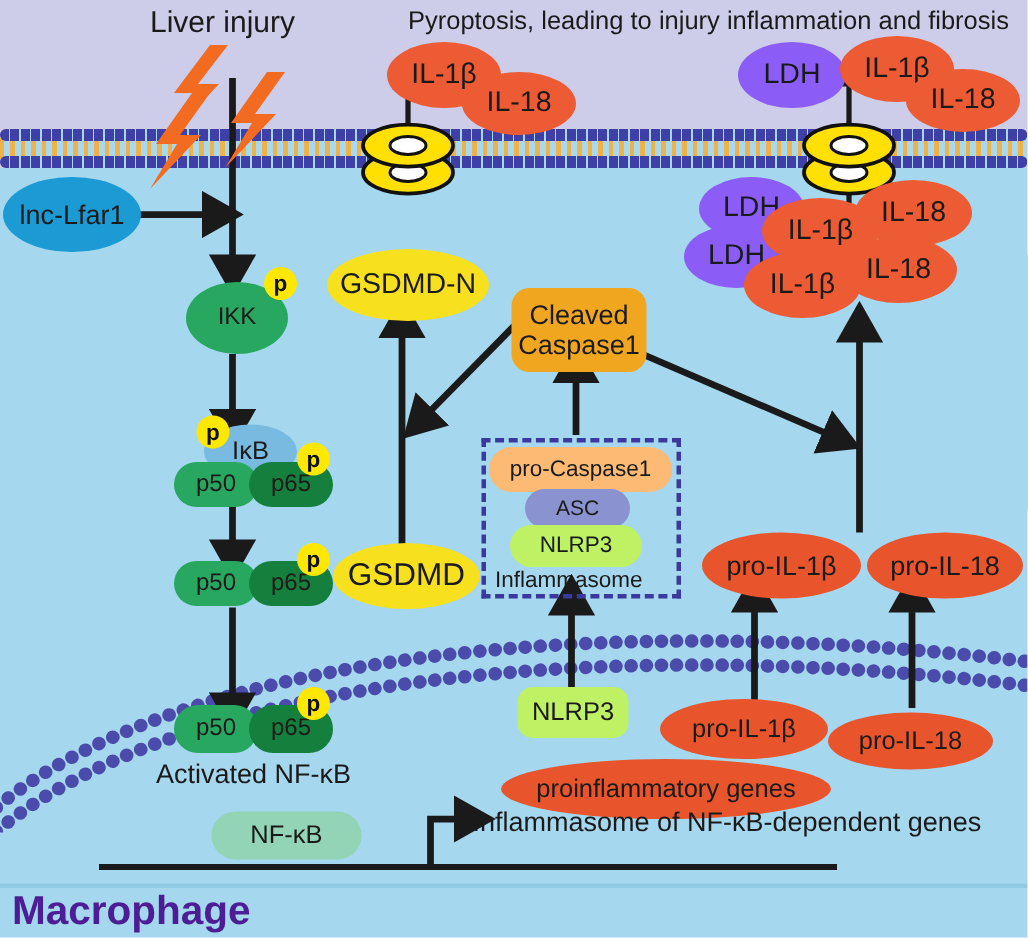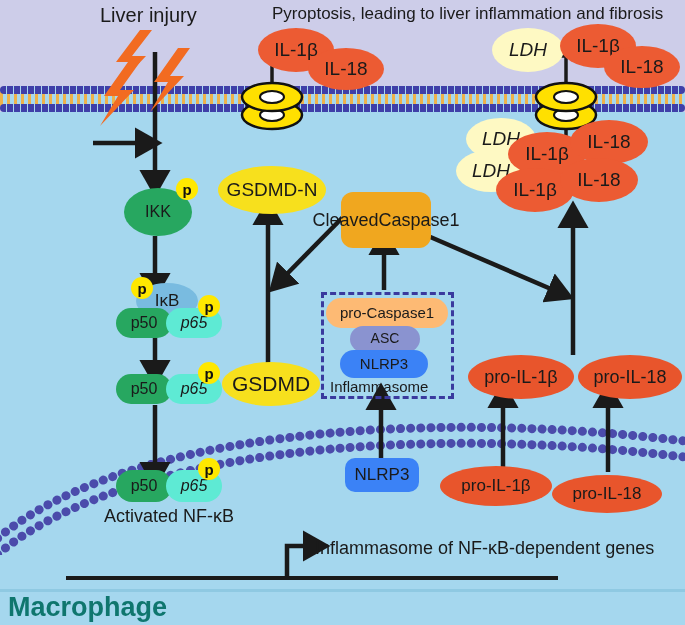--- a/index.html
+++ b/index.html
@@ -32,43 +32,43 @@
 
   
   .ell{position:absolute;display:flex;align-items:center;justify-content:center;
        border-radius:50%;color:#1a1a1a;text-align:center;line-height:1.05;}
   .rr{position:absolute;display:flex;align-items:center;justify-content:center;
        color:#1a1a1a;text-align:center;line-height:1.12;}
   .plain{position:absolute;color:#1a1a1a;white-space:nowrap;}
 
   .c-blue{background:#1b9ad4;}
   .c-green{background:#27a760;}
-  .c-teal{background:#5eead4;font-style:italic;}
+  .c-teal{background:#15803d;}
   .c-ltblue{background:#79bbe0;}
   .c-yellow{background:#f7e01d;}
   .c-orange{background:#f0a71f;}
   .c-red{background:#ec5b33;}
   .c-redb{background:#e8552c;}
-  .c-tan{background:#fef9c3;font-style:italic;}
+  .c-tan{background:#8b5cf6;}
   .c-purple{background:#fdba74;}
   .c-lav{background:#8a93d0;}
-  .c-lav2{background:#3b82f6;}
+  .c-lav2{background:#bef264;}
   .c-mint{background:#92d4b5;}
   .c-p{background:#ffe800;}
 
   .phos{width:22px;height:22px;border-radius:50%;display:flex;
         align-items:center;justify-content:center;font-size:15px;font-weight:bold;
         position:absolute;color:#111;}
 
   .dashbox{position:absolute;border:3px dashed #3a3a9e;background:transparent;}
 
   svg.layer{position:absolute;left:0;top:0;width:685px;height:625px;overflow:visible;pointer-events:none;}
 
   .dna-line{position:absolute;background:#1a1a1a;}
-  .macro{position:absolute;font-weight:bold;color:#0f766e;}
+  .macro{position:absolute;font-weight:bold;color:#4c1d95;}
 </style>
 </head>
 <body>
 
 <div id="stage">
 
   <div class="band-extracell"></div>
   <div class="band-cytosol"></div>
 
   <div class="membrane">
@@ -139,35 +139,36 @@
     <ellipse cx="272" cy="97" rx="12" ry="6" fill="#fff" stroke="#111" stroke-width="2"></ellipse>
   </svg>
   <svg class="layer" viewBox="0 0 685 625">
     <ellipse cx="566" cy="115" rx="30" ry="14" fill="#ffe000" stroke="#111" stroke-width="2.5"></ellipse>
     <ellipse cx="566" cy="115" rx="12" ry="6" fill="#fff" stroke="#111" stroke-width="2"></ellipse>
     <ellipse cx="566" cy="97" rx="30" ry="14" fill="#ffe000" stroke="#111" stroke-width="2.5"></ellipse>
     <ellipse cx="566" cy="97" rx="12" ry="6" fill="#fff" stroke="#111" stroke-width="2"></ellipse>
   </svg>
 
   <div class="plain" style="left:100px;top:4px;font-size:20px;">Liver injury</div>
-  <div class="plain" style="left:272px;top:4px;font-size:17px;">Pyroptosis, leading to liver inflammation and fibrosis</div>
+  <div class="plain" style="left:272px;top:4px;font-size:17px;">Pyroptosis, leading to injury inflammation and fibrosis</div>
 
   <div class="ell c-red" style="left:258px;top:28px;width:76px;height:44px;font-size:19px;">IL-1β</div>
   <div class="ell c-red" style="left:308px;top:48px;width:76px;height:42px;font-size:19px;">IL-18</div>
   <div class="ell c-tan" style="left:492px;top:28px;width:72px;height:44px;font-size:19px;">LDH</div>
   <div class="ell c-red" style="left:560px;top:24px;width:76px;height:44px;font-size:19px;">IL-1β</div>
   <div class="ell c-red" style="left:604px;top:46px;width:76px;height:42px;font-size:19px;">IL-18</div>
 
   <div class="ell c-tan" style="left:466px;top:118px;width:70px;height:42px;font-size:19px;">LDH</div>
   <div class="ell c-tan" style="left:456px;top:150px;width:70px;height:42px;font-size:19px;">LDH</div>
   <div class="ell c-red" style="left:508px;top:132px;width:78px;height:44px;font-size:19px;">IL-1β</div>
   <div class="ell c-red" style="left:570px;top:120px;width:78px;height:44px;font-size:19px;">IL-18</div>
   <div class="ell c-red" style="left:496px;top:168px;width:78px;height:44px;font-size:19px;">IL-1β</div>
   <div class="ell c-red" style="left:560px;top:158px;width:78px;height:44px;font-size:19px;">IL-18</div>
 
+  <div class="ell c-blue" style="left:2px;top:118px;width:92px;height:50px;font-size:18px;">lnc-Lfar1</div>
 
   <div class="ell c-green" style="left:124px;top:188px;width:68px;height:48px;font-size:16px;">IKK</div>
   <div class="phos c-p" style="left:176px;top:178px;">p</div>
 
   <div class="ell c-ltblue" style="left:136px;top:283px;width:62px;height:36px;font-size:17px;">IκB</div>
   <div class="phos c-p" style="left:131px;top:277px;">p</div>
   <div class="rr c-green" style="left:116px;top:308px;width:56px;height:30px;border-radius:15px;font-size:16px;">p50</div>
   <div class="rr c-teal" style="left:166px;top:308px;width:56px;height:30px;border-radius:15px;font-size:16px;">p65</div>
   <div class="phos c-p" style="left:198px;top:295px;">p</div>
 
@@ -177,38 +178,40 @@
 
   <div class="rr c-green" style="left:116px;top:470px;width:56px;height:32px;border-radius:16px;font-size:16px;">p50</div>
   <div class="rr c-teal" style="left:166px;top:470px;width:56px;height:32px;border-radius:16px;font-size:16px;">p65</div>
   <div class="phos c-p" style="left:198px;top:458px;">p</div>
   <div class="plain" style="left:104px;top:506px;font-size:18px;">Activated NF-κB</div>
 
   <div class="ell c-yellow" style="left:218px;top:166px;width:108px;height:48px;font-size:19px;">GSDMD-N</div>
   <div class="ell c-yellow" style="left:222px;top:362px;width:98px;height:44px;font-size:21px;">GSDMD</div>
 
   <div class="rr c-orange" style="left:341px;top:192px;width:90px;height:56px;border-radius:12px;font-size:18px;
-       flex-direction:row;">
+       flex-direction:column;">
     <span>Cleaved</span>
     <span>Caspase1</span>
   </div>
 
   <div class="dashbox" style="left:321px;top:292px;width:133px;height:107px;"></div>
   <div class="rr c-purple" style="left:326px;top:298px;width:122px;height:30px;border-radius:15px;font-size:15px;">pro-Caspase1</div>
   <div class="rr c-lav" style="left:350px;top:326px;width:70px;height:26px;border-radius:13px;font-size:14px;">ASC</div>
   <div class="rr c-lav2" style="left:340px;top:350px;width:88px;height:28px;border-radius:14px;font-size:15px;">NLRP3</div>
   <div class="plain" style="left:330px;top:378px;font-size:15px;">Inflammasome</div>
 
   <div class="ell c-redb" style="left:468px;top:355px;width:106px;height:44px;font-size:18px;">pro-IL-1β</div>
   <div class="ell c-redb" style="left:578px;top:355px;width:104px;height:44px;font-size:18px;">pro-IL-18</div>
 
   <div class="rr c-lav2" style="left:345px;top:458px;width:74px;height:34px;border-radius:10px;font-size:17px;">NLRP3</div>
   <div class="ell c-redb" style="left:440px;top:466px;width:112px;height:40px;font-size:17px;">pro-IL-1β</div>
   <div class="ell c-redb" style="left:552px;top:475px;width:110px;height:38px;font-size:17px;">pro-IL-18</div>
-
+  <div class="ell c-redb" style="left:334px;top:506px;width:220px;height:40px;font-size:17px;">proinflammatory genes</div>
+
+  <div class="rr c-mint" style="left:141px;top:541px;width:100px;height:32px;border-radius:16px;font-size:17px;">NF-κB</div>
 
   <div class="plain" style="left:315px;top:538px;font-size:18px;">Inflammasome of  NF-κB-dependent genes</div>
   <div class="dna-line" style="left:66px;top:576px;width:492px;height:4px;"></div>
 
   <div class="dna-line" style="left:0px;top:589px;width:685px;height:3px;background:#8fc9e2;"></div>
   <div class="macro" style="left:8px;top:592px;font-size:27px;">Macrophage</div>
 
 </div>
 
 </body></html>

